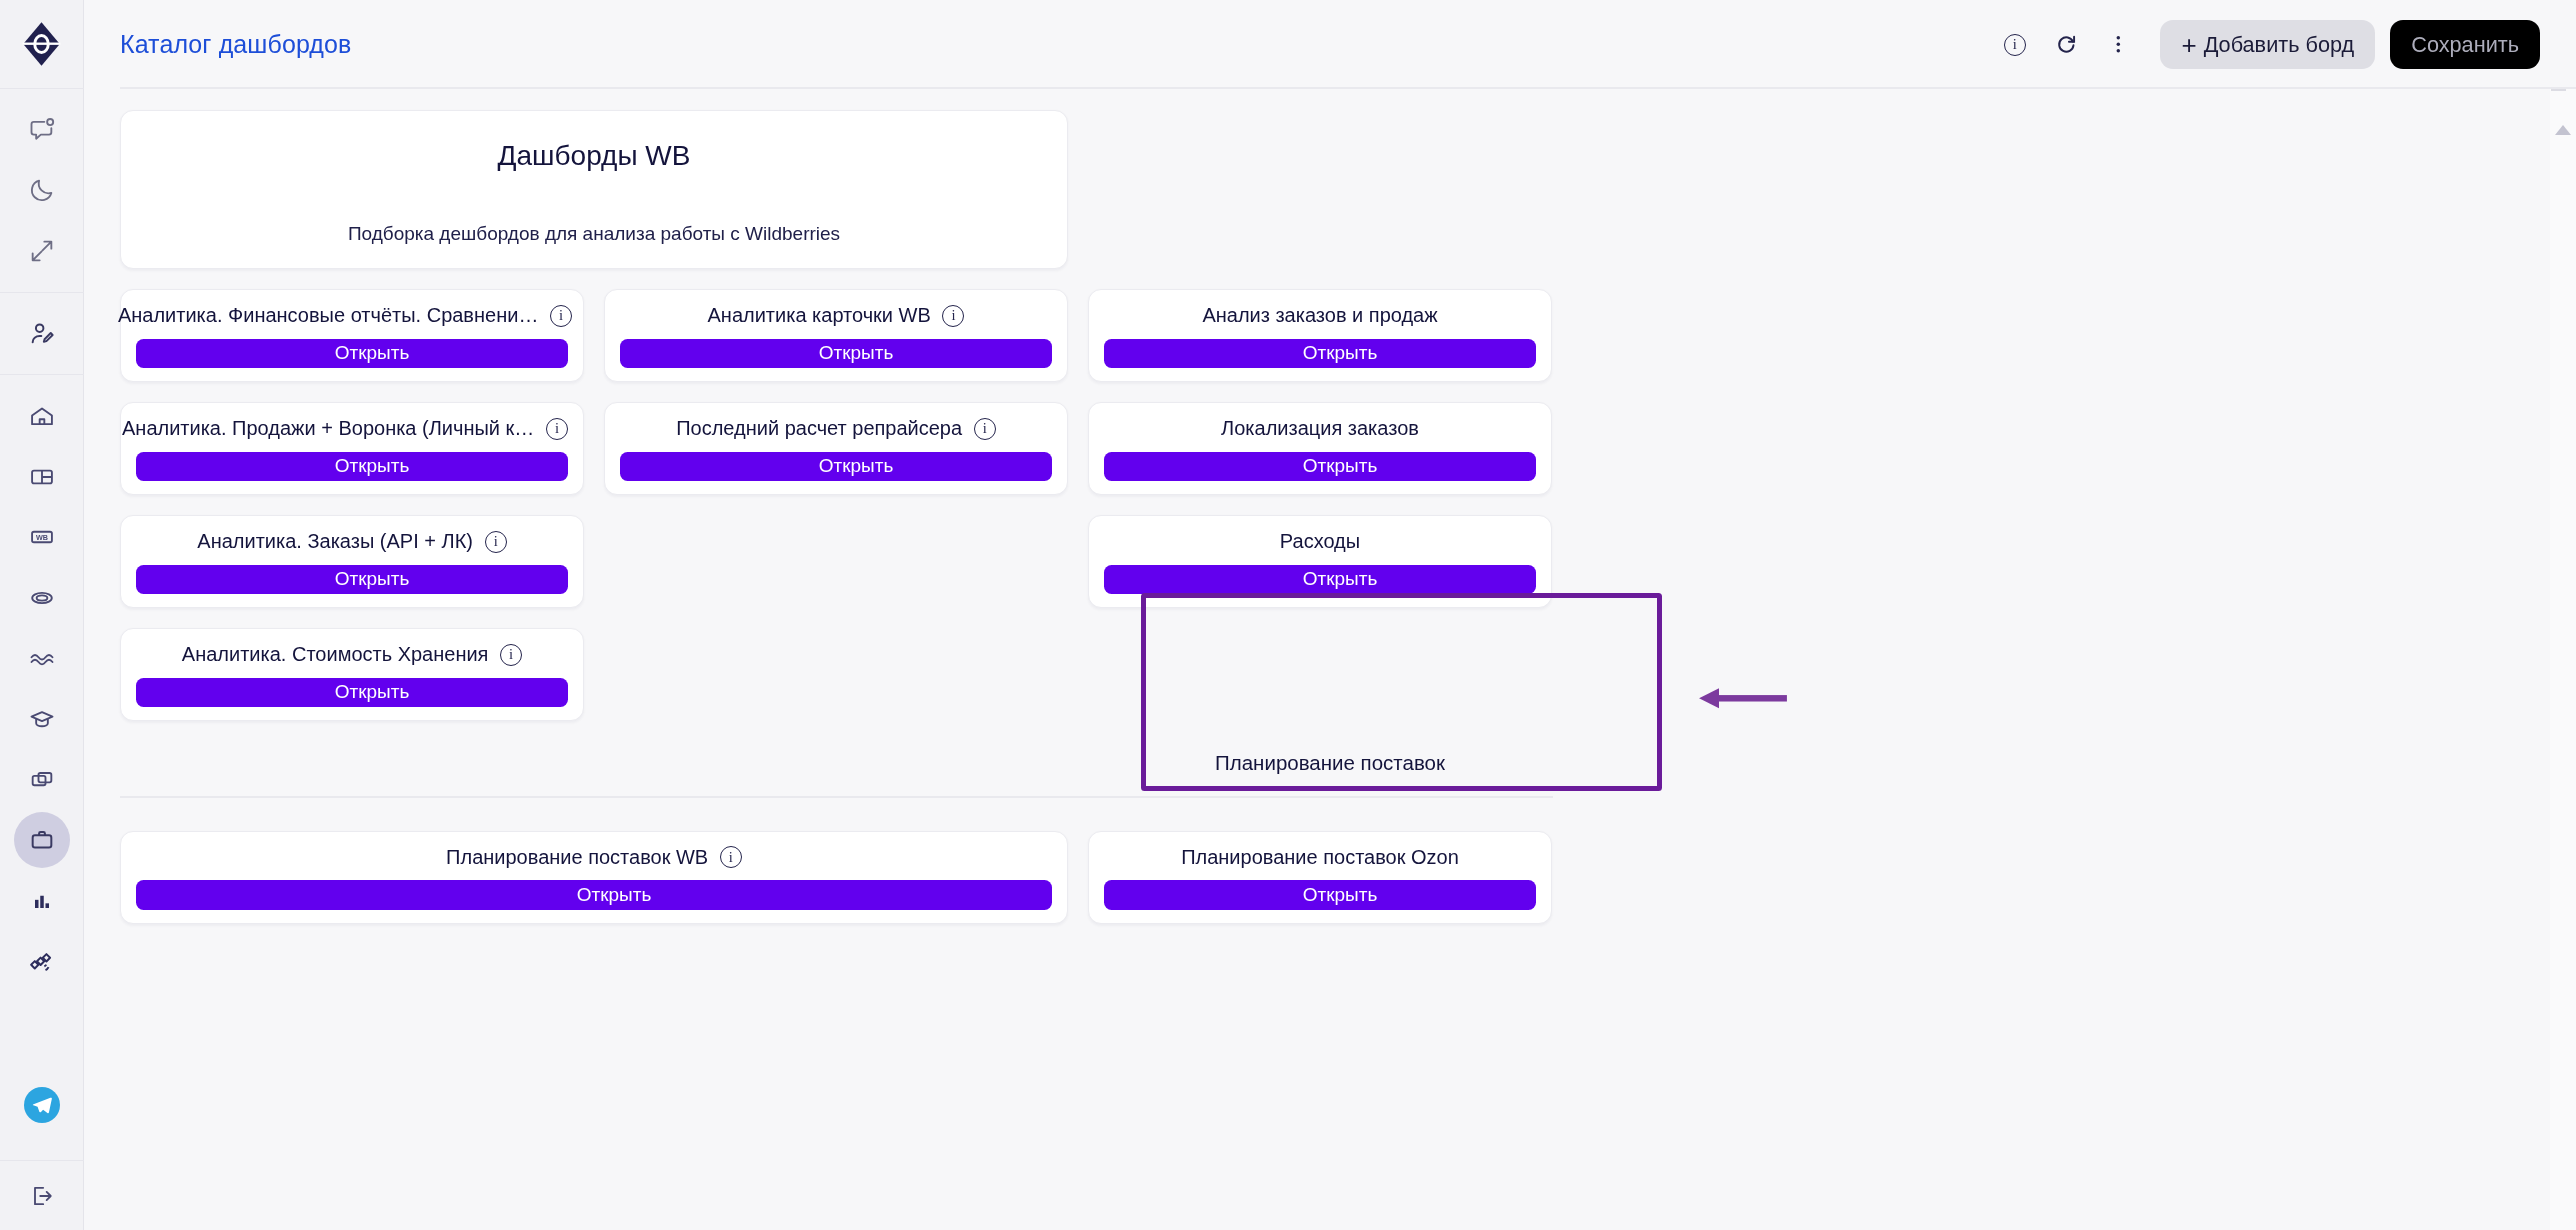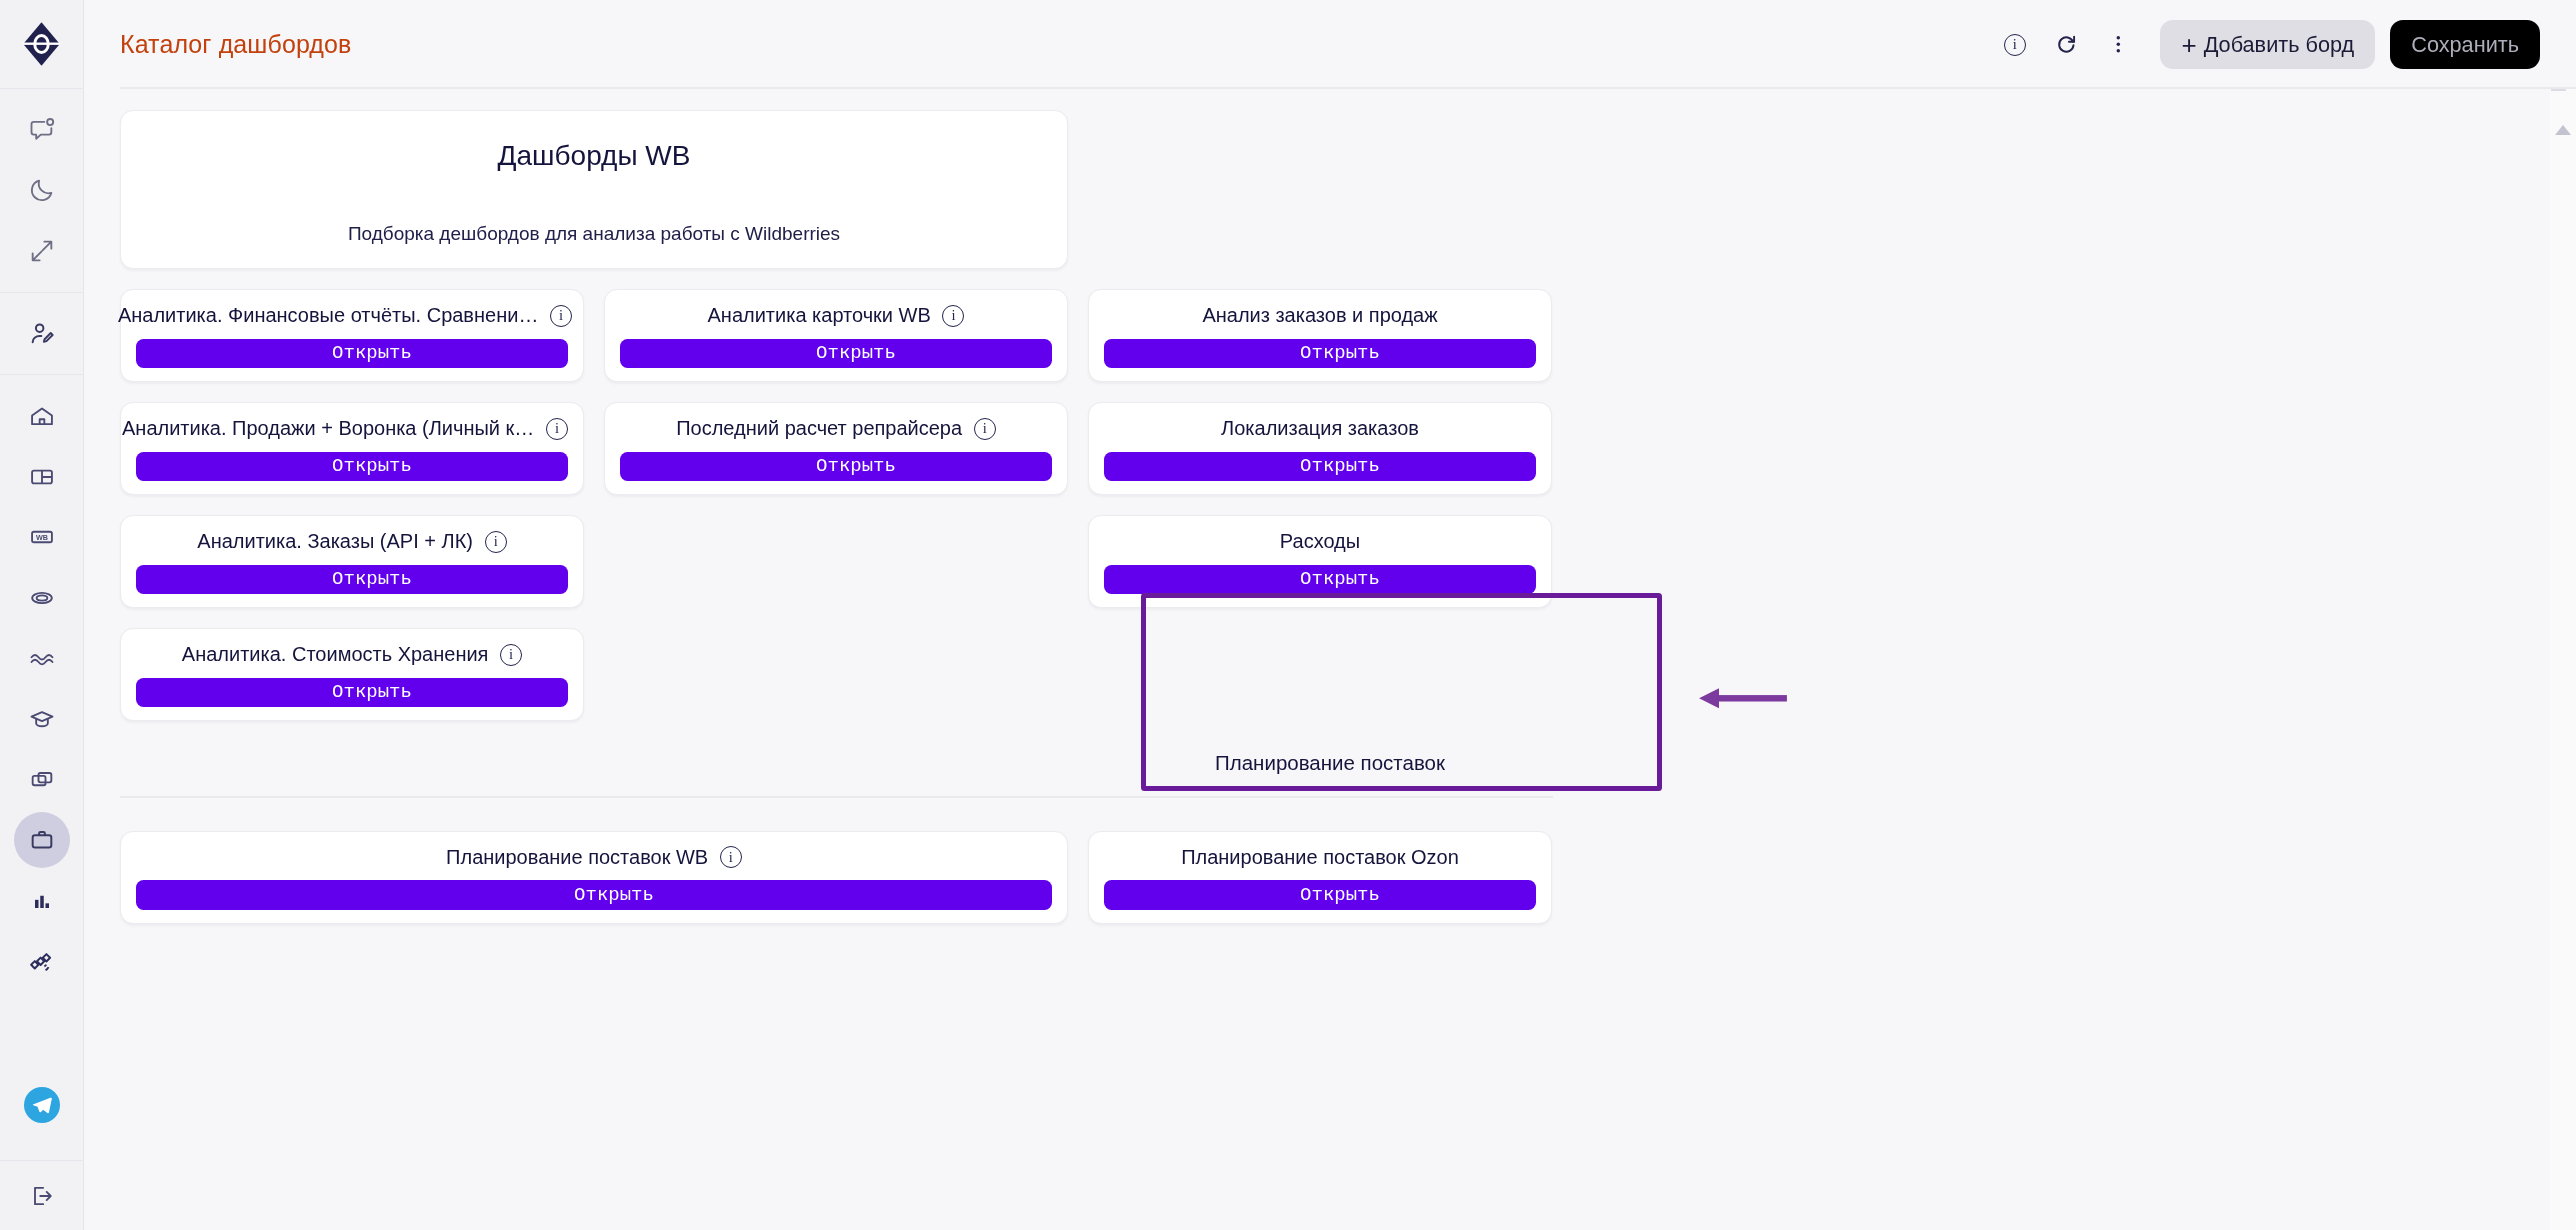--- a/index.html
+++ b/index.html
@@ -63,21 +63,21 @@
     display: flex; align-items: center;
     padding: 0 36px 0 36px;
     position: relative;
   }
   .header::after {
     content: "";
     position: absolute; left: 36px; right: 0; bottom: 0;
     height: 1.8px; background: #e9e9ee;
   }
   .page-title {
-    font-size: 25px; color: #c2410c; font-weight: 400;
+    font-size: 25px; color: #1d4ed8; font-weight: 400;
     letter-spacing: 0.1px;
     white-space: nowrap;
     text-align: right;
   }
   .header-right {
     margin-left: auto; display: flex; align-items: center; gap: 0;
   }
   .icon-btn {
     width: 46px; height: 46px;
     display: flex; align-items: center; justify-content: center;
@@ -140,21 +140,21 @@
   }
   .dash-title.overflow { margin-left: -14px; }
   .open-btn {
     margin-top: 11.7px;
     width: 100%;
     height: 40px;
     background: #6200ee;
     color: #ffffff;
     border: none; border-radius: 7.6px;
     font-size: 19px;
-    font-family: Liberation Mono, monospace;
+    font-family: Liberation Sans, sans-serif;
     display: flex; align-items: center; justify-content: center;
     cursor: pointer;
     padding-left: 40px;
   }
 
   
   .info-ico {
     width: 22px; height: 22px; flex: 0 0 22px;
     border: 1.8px solid #24244c; border-radius: 50%;
     display: flex; align-items: center; justify-content: center;

